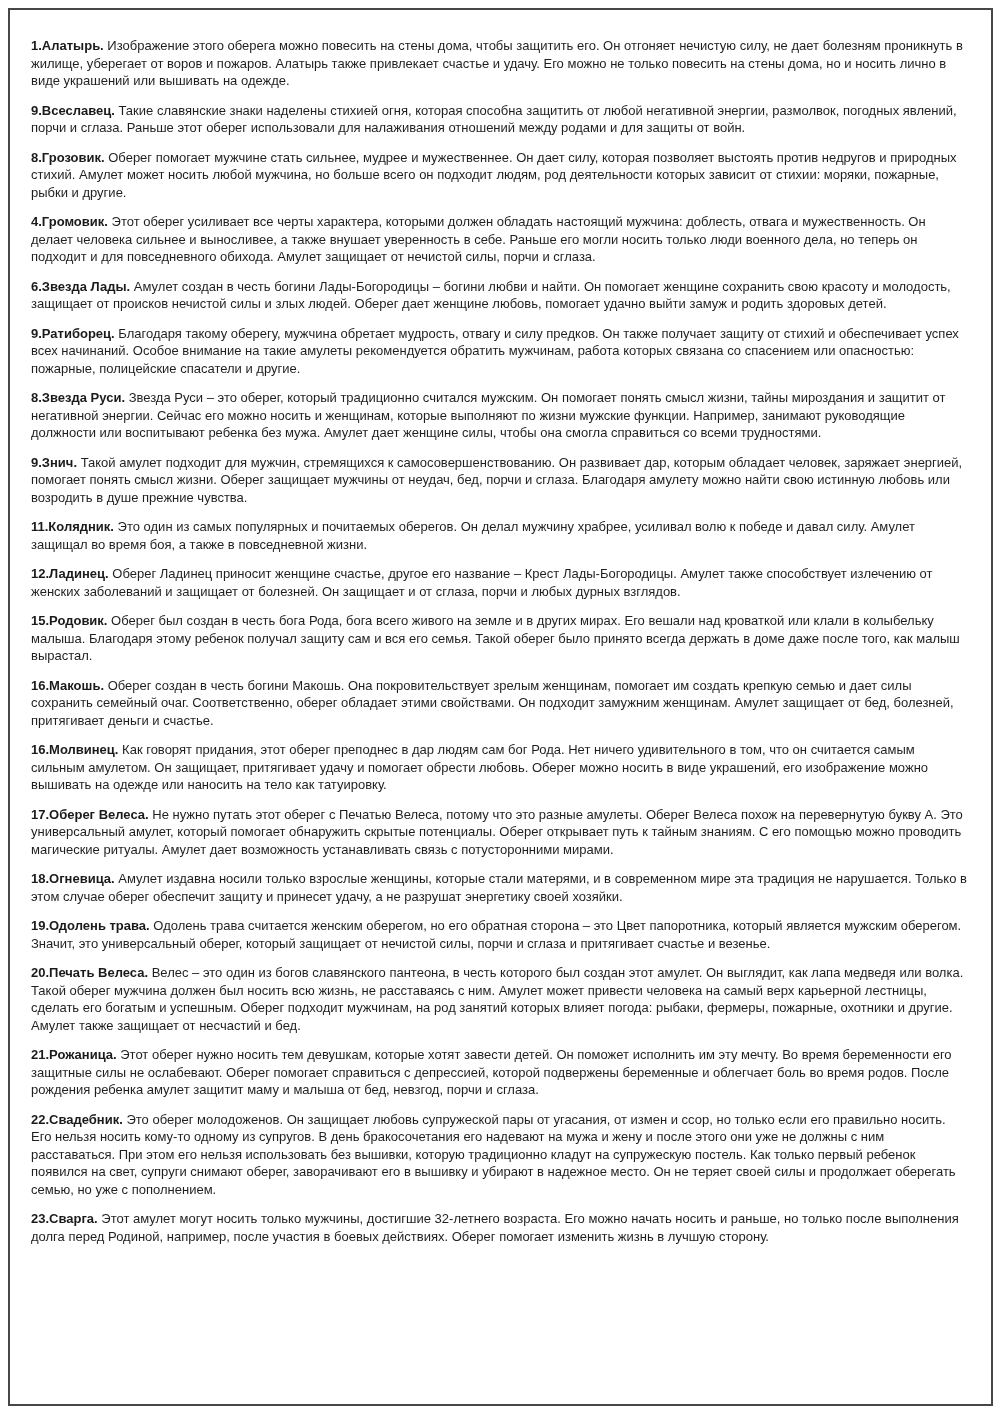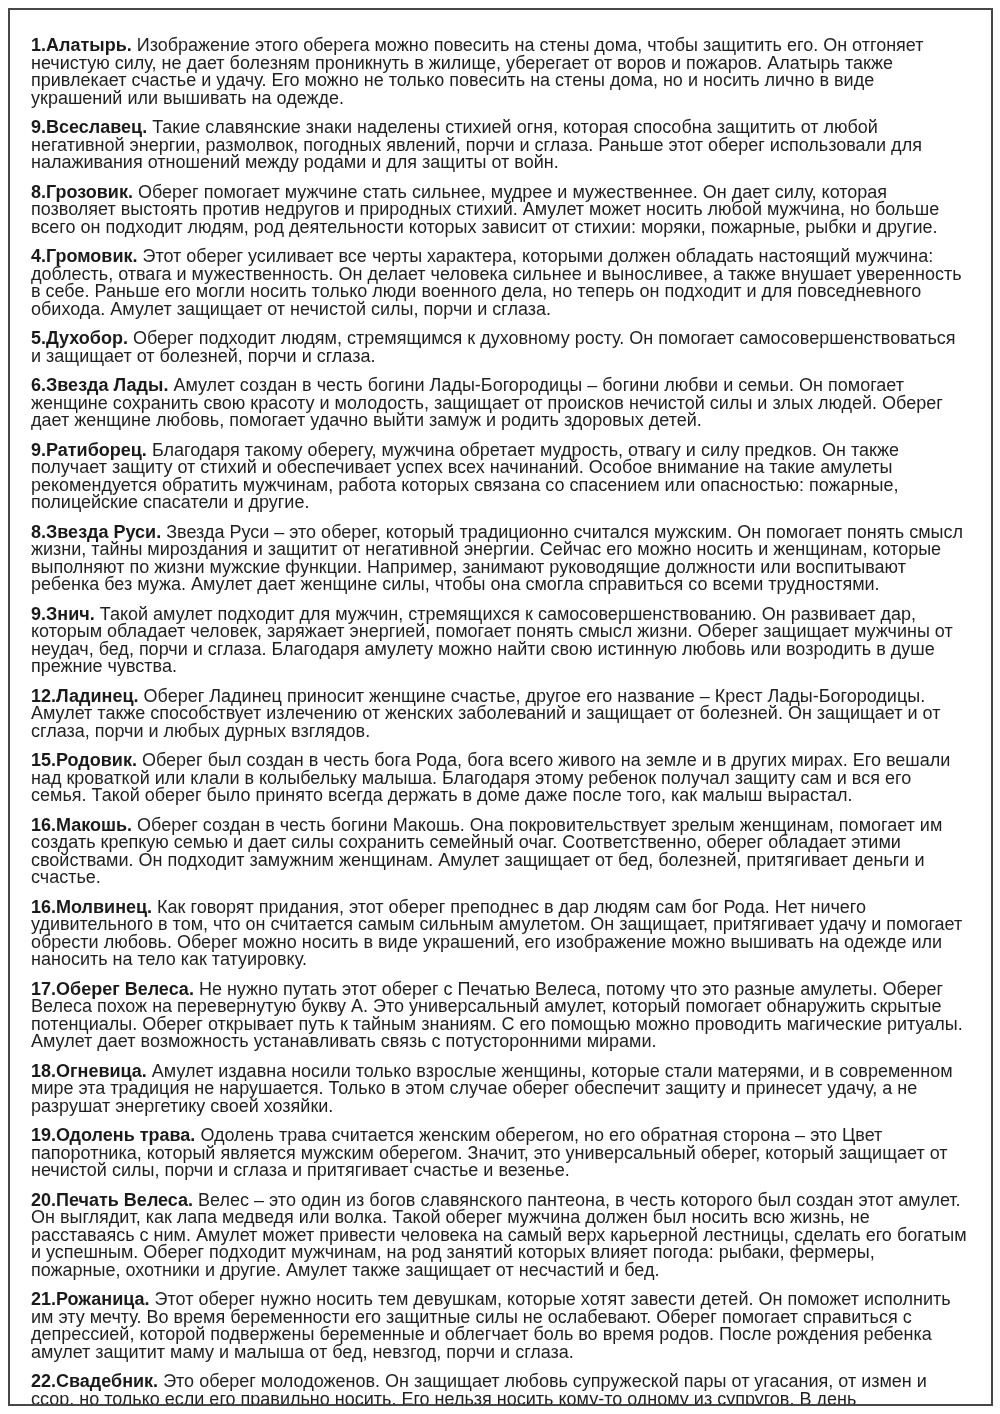--- a/index.html
+++ b/index.html
@@ -21,21 +21,21 @@
     right: 7px;
     bottom: 8px;
     border: 2px solid #474747;
     background: #ffffff;
     box-sizing: border-box;
     padding: 27px 23px 20px 21px;
     overflow: hidden;
   }
   .content p.para {
     margin: 0 0 12px 0;
-    font-size: 18px;
+    font-size: 13px;
     line-height: 17.5px;
     text-align: left;
   }
   .content p.para b.title {
     font-weight: 700;
     color: #1a1a1a;
   }
 </style>
 </head>
 <body>
@@ -43,31 +43,31 @@
 <div class="page">
   <div class="content" id="paragraph-list">
   <p class="para"><b class="title">1.Алатырь.</b> <span class="body-text">Изображение этого оберега можно повесить на стены дома, чтобы защитить его. Он отгоняет нечистую силу, не дает болезням проникнуть в жилище, уберегает от воров и пожаров. Алатырь также привлекает счастье и удачу. Его можно не только повесить на стены дома, но и носить лично в виде украшений или вышивать на одежде.</span></p>
 
   <p class="para"><b class="title">9.Всеславец.</b> <span class="body-text">Такие славянские знаки наделены стихией огня, которая способна защитить от любой негативной энергии, размолвок, погодных явлений, порчи и сглаза. Раньше этот оберег использовали для налаживания отношений между родами и для защиты от войн.</span></p>
 
   <p class="para"><b class="title">8.Грозовик.</b> <span class="body-text">Оберег помогает мужчине стать сильнее, мудрее и мужественнее. Он дает силу, которая позволяет выстоять против недругов и природных стихий. Амулет может носить любой мужчина, но больше всего он подходит людям, род деятельности которых зависит от стихии: моряки, пожарные, рыбки и другие.</span></p>
 
   <p class="para"><b class="title">4.Громовик.</b> <span class="body-text">Этот оберег усиливает все черты характера, которыми должен обладать настоящий мужчина: доблесть, отвага и мужественность. Он делает человека сильнее и выносливее, а также внушает уверенность в себе. Раньше его могли носить только люди военного дела, но теперь он подходит и для повседневного обихода. Амулет защищает от нечистой силы, порчи и сглаза.</span></p>
 
-  <p class="para"><b class="title">5.Духобор.</b> <span class="body-text">Оберег подходит людям, стремящимся к духовному росту. Он помогает самосовершенствоваться и защищает от болезней, порчи и сглаза.</span></p>
 
-  <p class="para"><b class="title">6.Звезда Лады.</b> <span class="body-text">Амулет создан в честь богини Лады-Богородицы – богини любви и семьи. Он помогает женщине сохранить свою красоту и молодость, защищает от происков нечистой силы и злых людей. Оберег дает женщине любовь, помогает удачно выйти замуж и родить здоровых детей.</span></p>
+  <p class="para"><b class="title">6.Звезда Лады.</b> <span class="body-text">Амулет создан в честь богини Лады-Богородицы – богини любви и найти. Он помогает женщине сохранить свою красоту и молодость, защищает от происков нечистой силы и злых людей. Оберег дает женщине любовь, помогает удачно выйти замуж и родить здоровых детей.</span></p>
 
   <p class="para"><b class="title">9.Ратиборец.</b> <span class="body-text">Благодаря такому оберегу, мужчина обретает мудрость, отвагу и силу предков. Он также получает защиту от стихий и обеспечивает успех всех начинаний. Особое внимание на такие амулеты рекомендуется обратить мужчинам, работа которых связана со спасением или опасностью: пожарные, полицейские спасатели и другие.</span></p>
 
   <p class="para"><b class="title">8.Звезда Руси.</b> <span class="body-text">Звезда Руси – это оберег, который традиционно считался мужским. Он помогает понять смысл жизни, тайны мироздания и защитит от негативной энергии. Сейчас его можно носить и женщинам, которые выполняют по жизни мужские функции. Например, занимают руководящие должности или воспитывают ребенка без мужа. Амулет дает женщине силы, чтобы она смогла справиться со всеми трудностями.</span></p>
 
   <p class="para"><b class="title">9.Знич.</b> <span class="body-text">Такой амулет подходит для мужчин, стремящихся к самосовершенствованию. Он развивает дар, которым обладает человек, заряжает энергией, помогает понять смысл жизни. Оберег защищает мужчины от неудач, бед, порчи и сглаза. Благодаря амулету можно найти свою истинную любовь или возродить в душе прежние чувства.</span></p>
 
 
+  <p class="para"><b class="title">11.Колядник.</b> <span class="body-text">Это один из самых популярных и почитаемых оберегов. Он делал мужчину храбрее, усиливал волю к победе и давал силу. Амулет защищал во время боя, а также в повседневной жизни.</span></p>
 
   <p class="para"><b class="title">12.Ладинец.</b> <span class="body-text">Оберег Ладинец приносит женщине счастье, другое его название – Крест Лады-Богородицы. Амулет также способствует излечению от женских заболеваний и защищает от болезней. Он защищает и от сглаза, порчи и любых дурных взглядов.</span></p>
 
 
   <p class="para"><b class="title">15.Родовик.</b> <span class="body-text">Оберег был создан в честь бога Рода, бога всего живого на земле и в других мирах. Его вешали над кроваткой или клали в колыбельку малыша. Благодаря этому ребенок получал защиту сам и вся его семья. Такой оберег было принято всегда держать в доме даже после того, как малыш вырастал.</span></p>
 
   <p class="para"><b class="title">16.Макошь.</b> <span class="body-text">Оберег создан в честь богини Макошь. Она покровительствует зрелым женщинам, помогает им создать крепкую семью и дает силы сохранить семейный очаг. Соответственно, оберег обладает этими свойствами. Он подходит замужним женщинам. Амулет защищает от бед, болезней, притягивает деньги и счастье.</span></p>
 
   <p class="para"><b class="title">16.Молвинец.</b> <span class="body-text">Как говорят придания, этот оберег преподнес в дар людям сам бог Рода. Нет ничего удивительного в том, что он считается самым сильным амулетом. Он защищает, притягивает удачу и помогает обрести любовь. Оберег можно носить в виде украшений, его изображение можно вышивать на одежде или наносить на тело как татуировку.</span></p>
 

